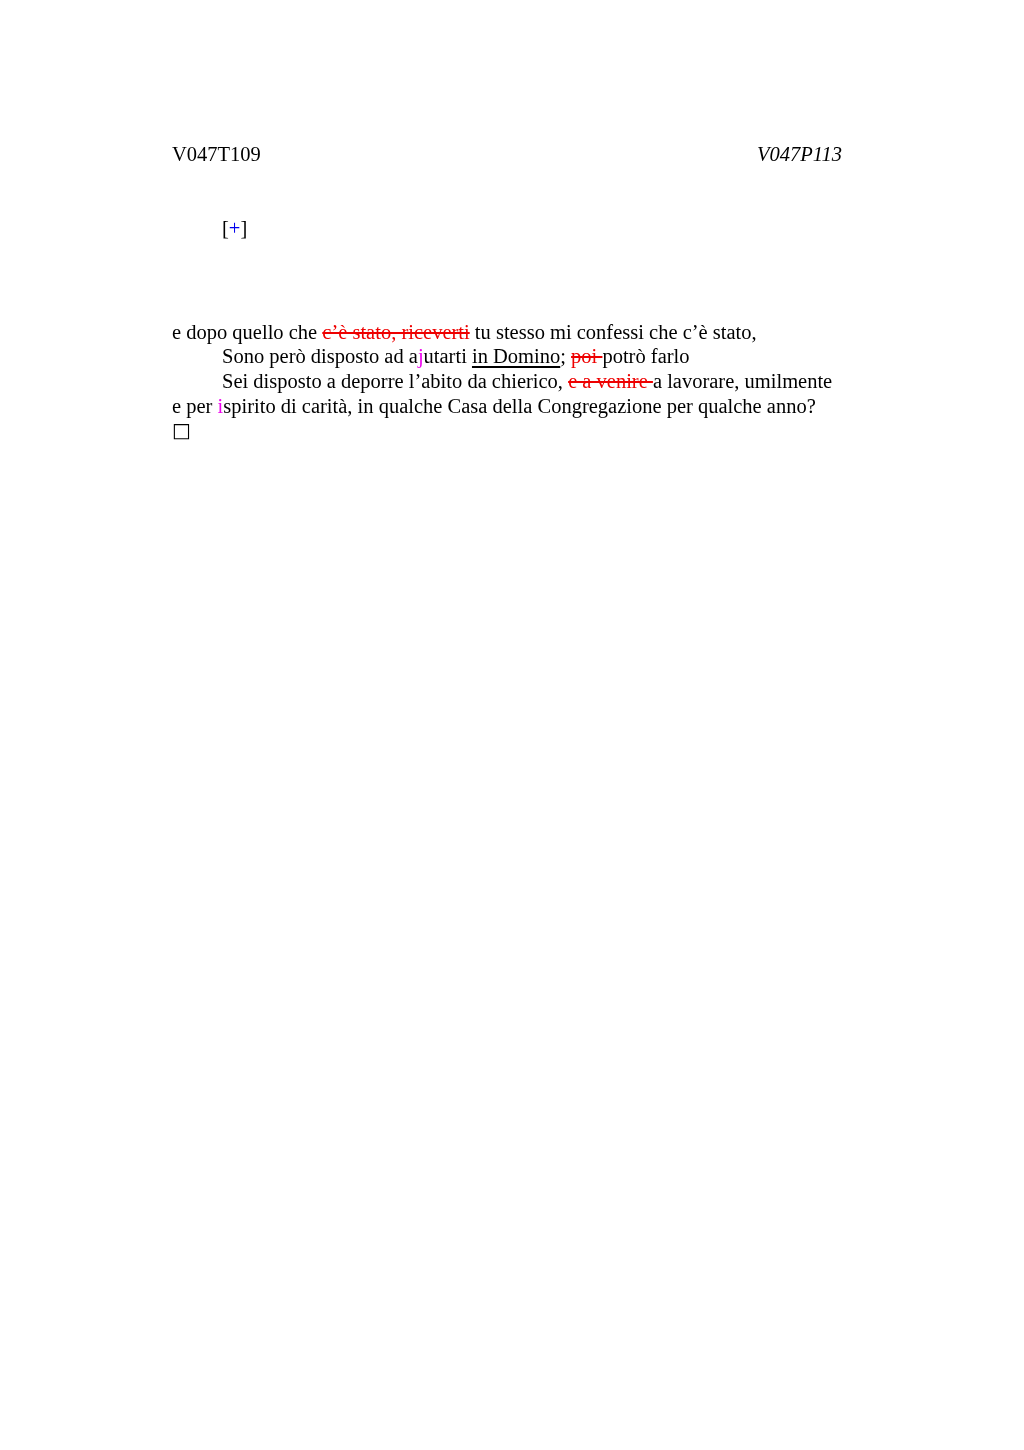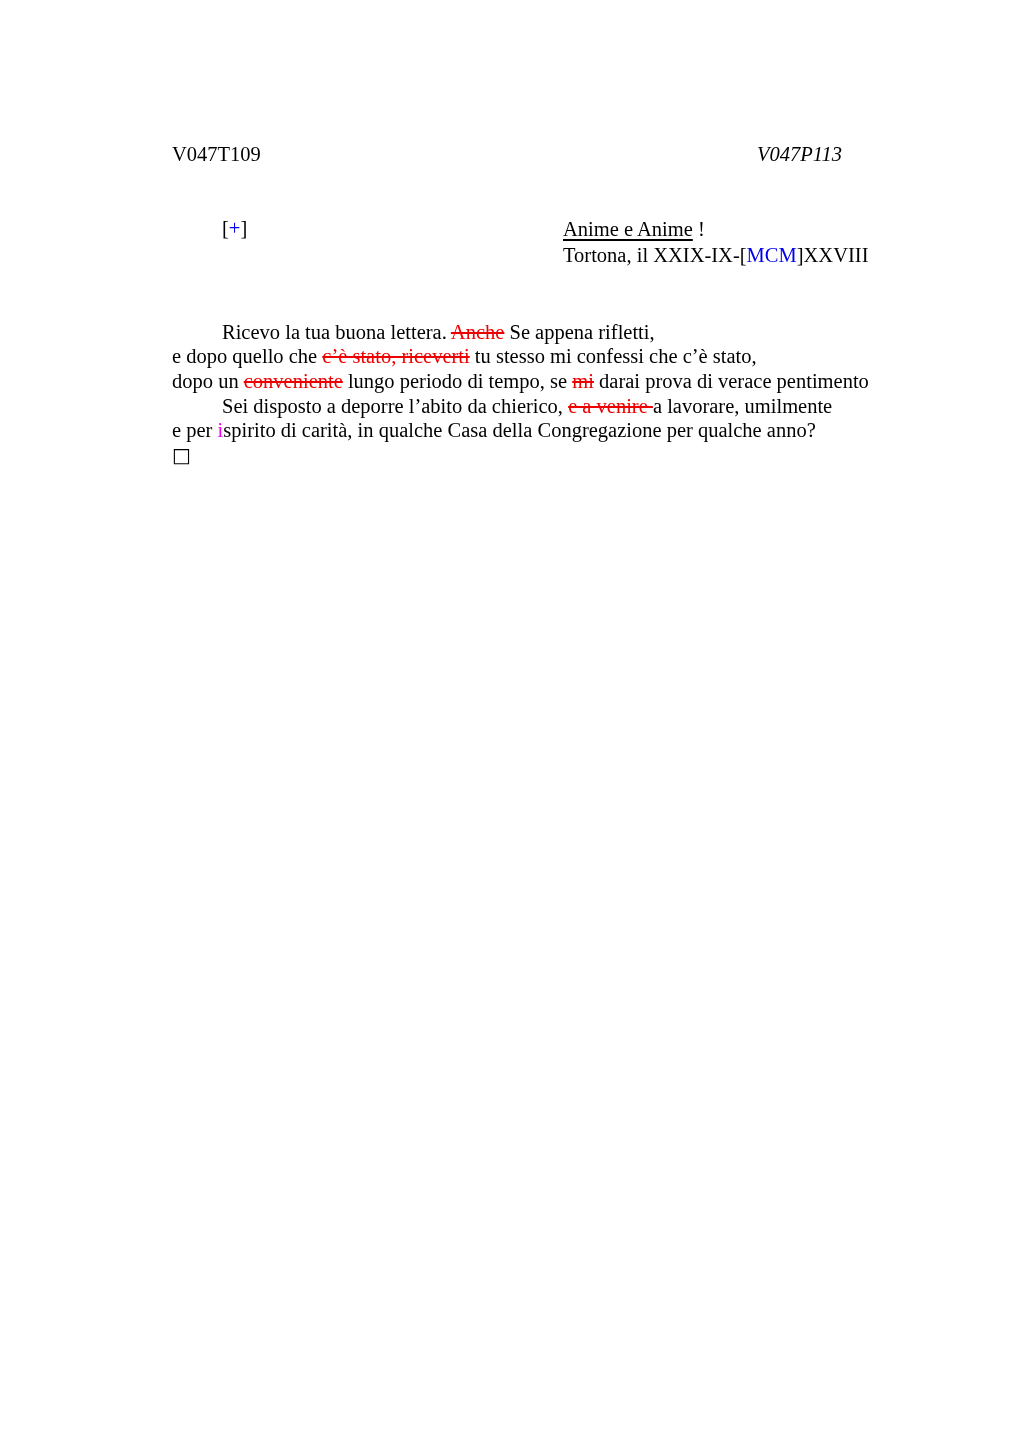--- a/index.html
+++ b/index.html
@@ -71,28 +71,23 @@
 
 <div class="page">
 
   <div class="codes-row">
     <span class="code-left">V047T109</span>
     <span class="code-right">V047P113</span>
   </div>
 
   <div class="cross-mark" id="cross-mark"><span class="">[</span><span class="c-blue">+</span><span class="">]</span></div>
 
-  <div class="heading-block">
-    <div class="heading-line" id="salutation-line"><span class="underline">Anime e Anime</span><span class=""> !</span></div>
-    <div class="heading-line" id="date-line"><span class="">Tortona, il XXIX-IX-[</span><span class="c-blue">MCM</span><span class="">]XXVIII</span></div>
-  </div>
 
   <div class="body-text" id="body-lines">
       <div class="line blank"></div>
-      <div class="line indent"><span class="">Ricevo la tua buona lettera. </span><span class="c-red strike">Anche</span><span class=""> Se appena rifletti,</span></div>
       <div class="line"><span class="">e dopo quello che </span><span class="c-red strike">c’è stato, riceverti</span><span class=""> tu stesso mi confessi che c’è stato,</span></div>
-      <div class="line"><span class="">dopo un </span><span class="c-red strike">conveniente</span><span class=""> lungo periodo di tempo, se </span><span class="c-red strike">mi</span><span class=""> darai prova di verace pentimento</span></div>
+      <div class="line indent"><span class="">Sono però disposto ad a</span><span class="c-magenta">j</span><span class="">utarti </span><span class="underline">in Domino</span><span class="">; </span><span class="c-red strike">poi </span><span class="">potrò farlo</span></div>
       <div class="line indent"><span class="">Sei disposto a deporre l’abito da chierico, </span><span class="c-red strike">e a venire </span><span class="">a lavorare, umilmente</span></div>
       <div class="line"><span class="">e per </span><span class="c-magenta">i</span><span class="">spirito di carità, in qualche Casa della Congregazione per qualche anno?</span></div>
       <div class="line"><span class="square-glyph">□</span></div>
     </div>
 
 </div>
 
 </body></html>

